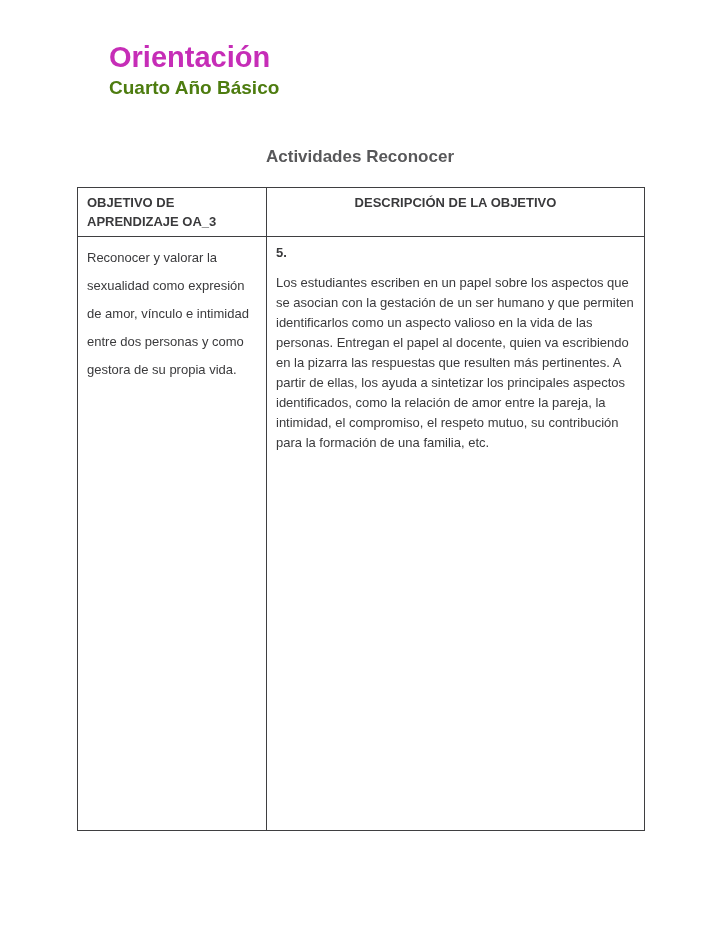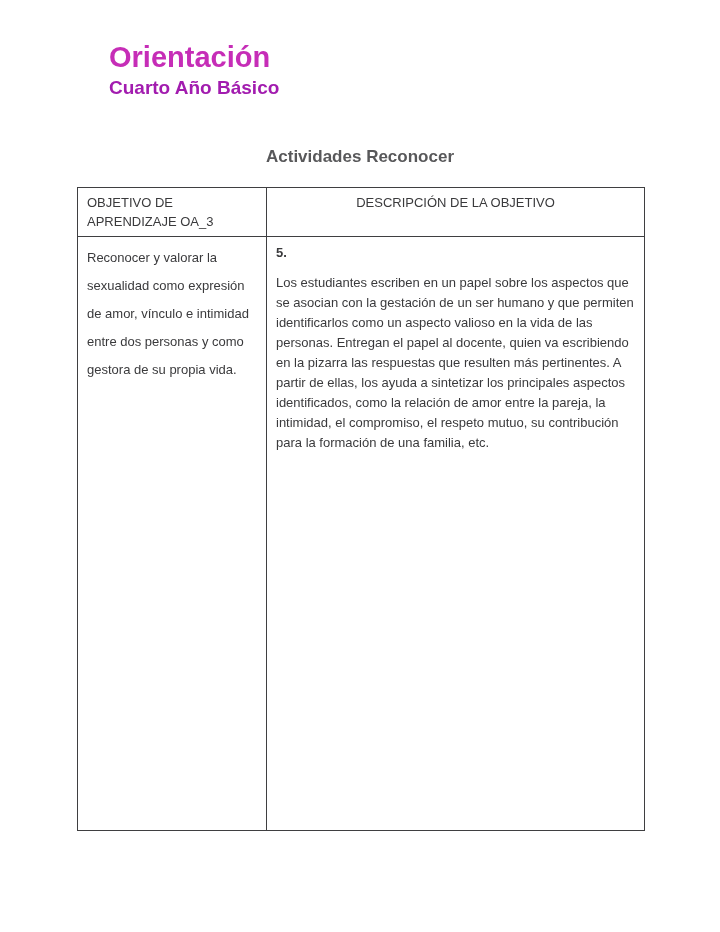--- a/index.html
+++ b/index.html
@@ -25,21 +25,21 @@
   }
   .subject {
     font-size: 29px;
     font-weight: 700;
     color: var(--accent, #C62DB7);
     line-height: 1.1;
   }
   .grade {
     font-size: 19px;
     font-weight: 700;
-    color: #a21caf;
+    color: #4d7c0f;
     margin-top: 4px;
     line-height: 1.1;
   }
   .header-right { text-align: right; padding-top: 8px; }
   .unit {
     font-size: 18px;
     font-weight: 700;
     color: var(--accent, #C62DB7);
     line-height: 1.1;
   }
@@ -73,21 +73,21 @@
     height: 642px;
     border: 1px solid var(--border, #3F3F41);
     display: grid;
     grid-template-columns: 189px 1fr;
     grid-template-rows: 49px 1fr;
     font-size: 13px;
     color: var(--text, #3A3A3C);
     background: #ffffff;
   }
   .cell { padding: 5px 9px; line-height: 19px; box-sizing: border-box; }
-  .th { font-weight: 400; border-bottom: 1px solid var(--border, #3F3F41); }
+  .th { font-weight: 700; border-bottom: 1px solid var(--border, #3F3F41); }
   .th-left, .td-left { border-right: 1px solid var(--border, #3F3F41); }
   .th-right { text-align: center; }
   .td-left { font-weight: 400; padding-top: 7px; line-height: 28px; }
   .td-right { padding-top: 6px; line-height: 20px; }
   .activity-number { font-weight: 700; }
   .activity-text { margin: 10px 0 0 0; line-height: 20px; }
 </style>
 </head>
 <body>
 

